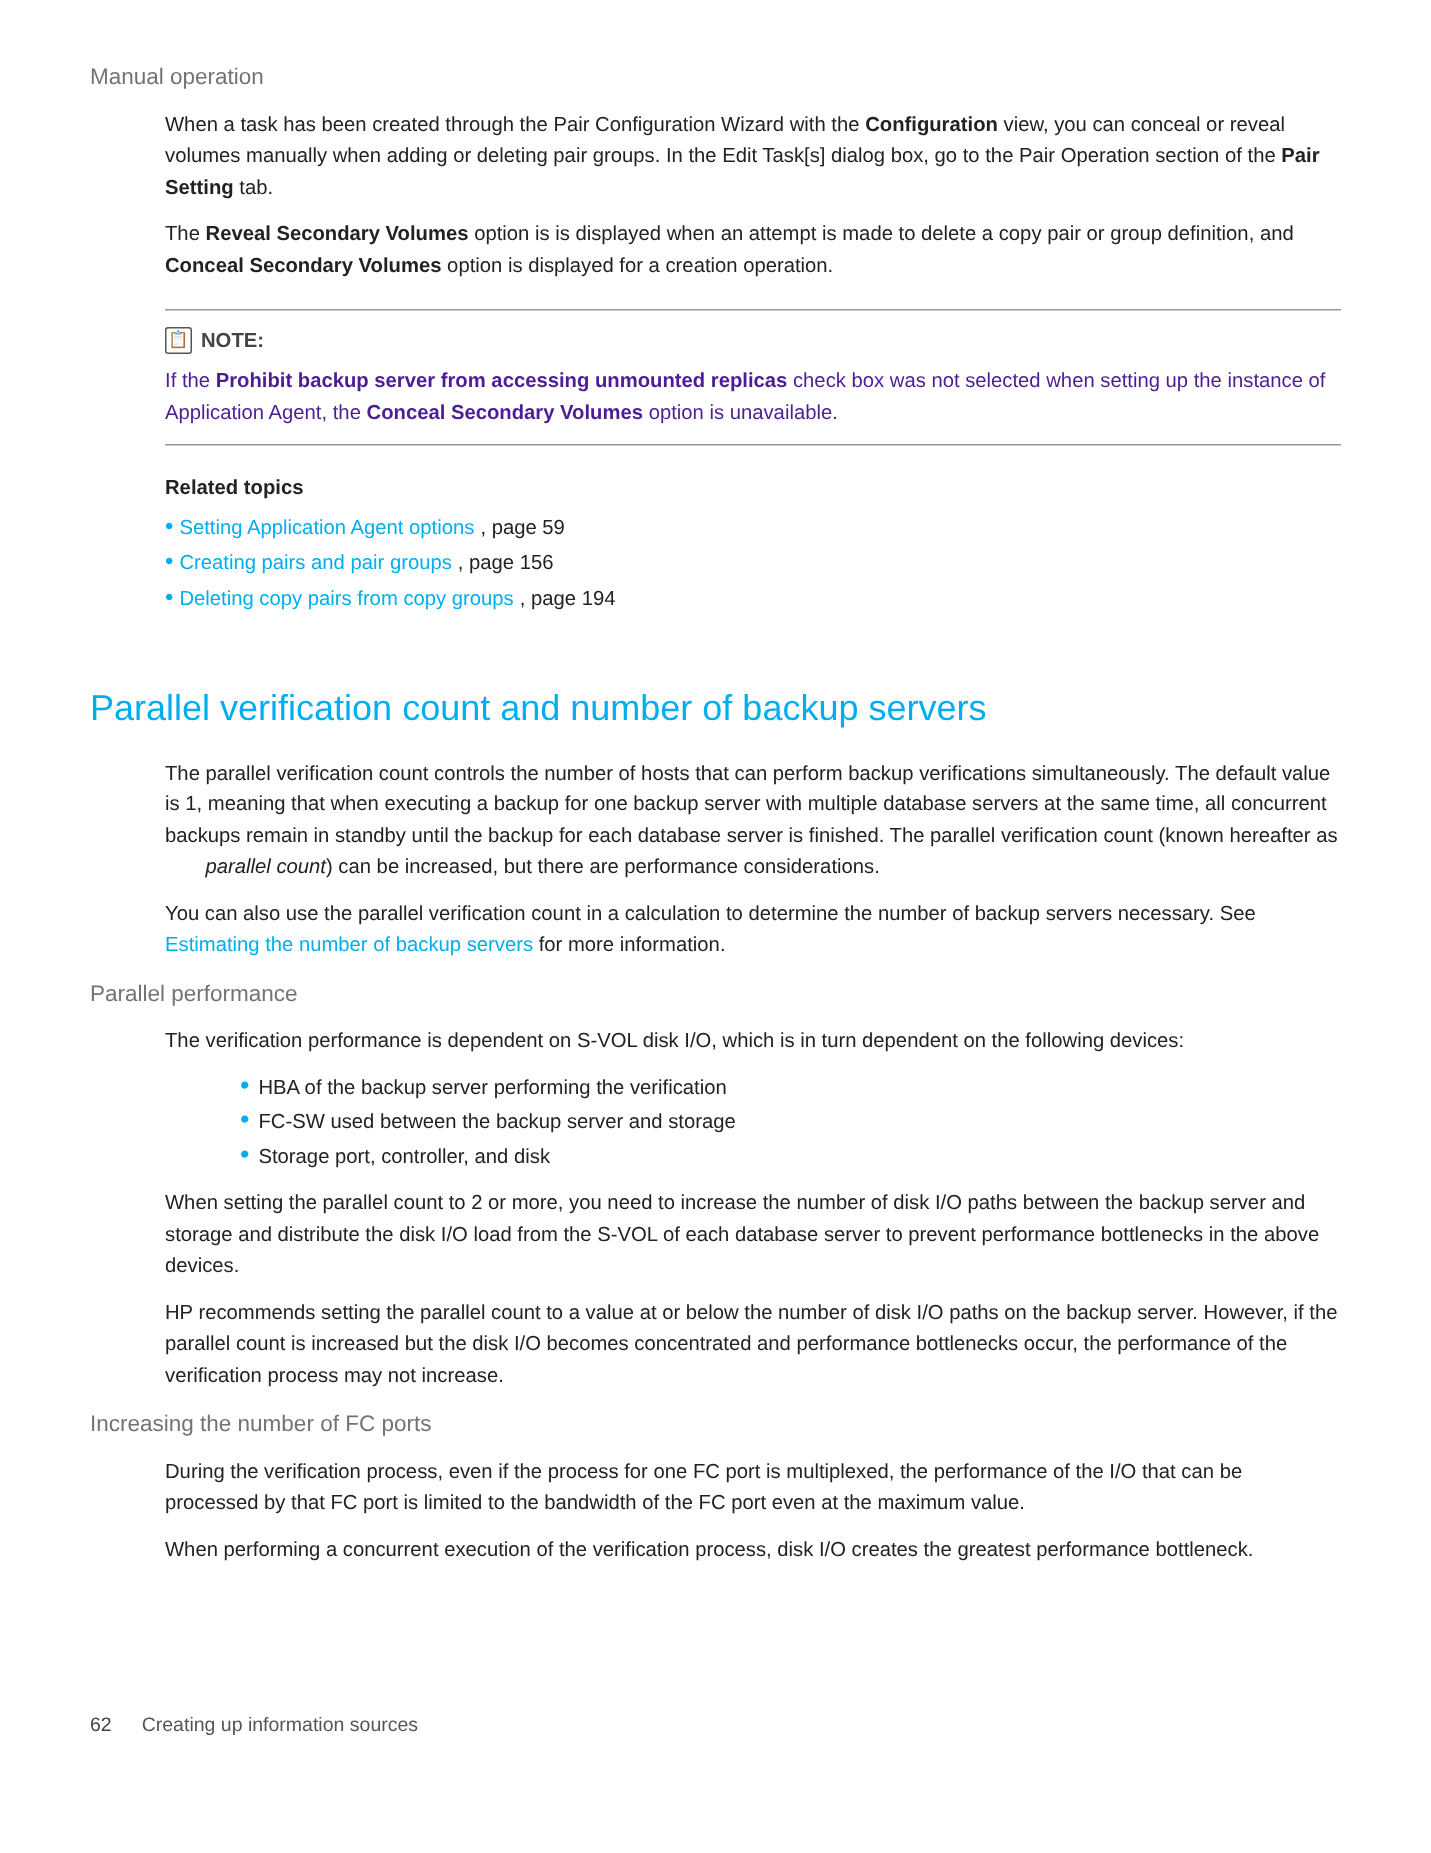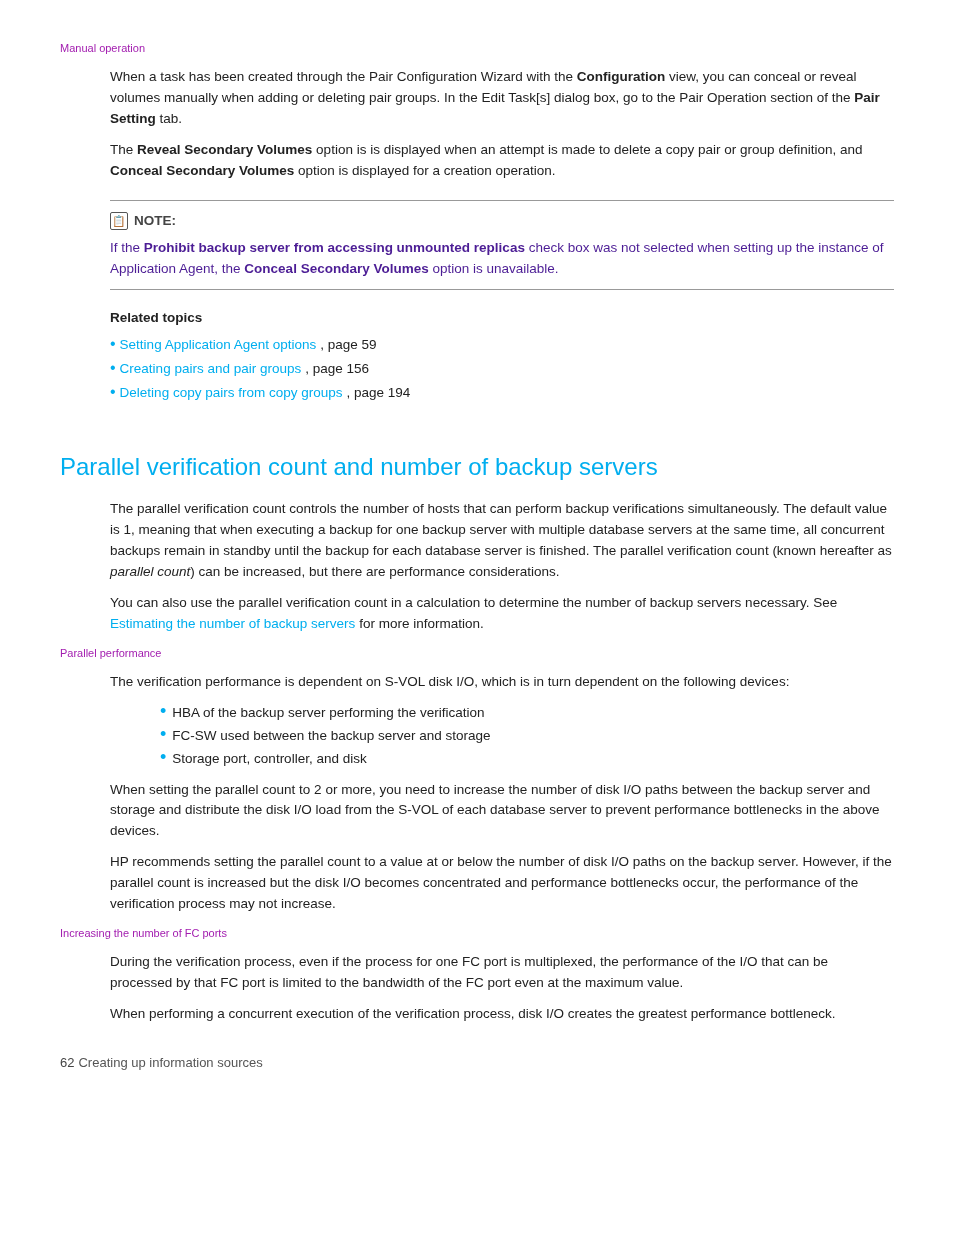--- a/index.html
+++ b/index.html
@@ -6,22 +6,22 @@
     body {
       background: #ffffff;
       font-family: Arial, Helvetica, sans-serif;
       font-size: 13.5px;
       color: #222222;
       line-height: 1.55;
       padding: 40px 60px 60px 60px;
       max-width: 954px;
     }
     .section-heading-small {
-      color: #a21caf;
-      font-size: 11px;
+      color: #737373;
+      font-size: 15px;
       font-weight: normal;
       margin-bottom: 10px;
     }
     .section-heading-large {
       color: #00aeef;
       font-size: 24px;
       font-weight: normal;
       margin-top: 44px;
       margin-bottom: 14px;
       border-bottom: none;
@@ -109,33 +109,33 @@
       gap: 6px;
       margin-bottom: 2px;
     }
     .bullet-dot-blue {
       color: #00aeef;
       font-size: 18px;
       line-height: 1;
       margin-top: -2px;
     }
     .page-footer {
-      margin-top: 28px;
+      margin-top: 96px;
       font-size: 13px;
       color: #555;
       display: flex;
       align-items: center;
-      gap: 4px;
+      gap: 20px;
       text-align: center;
     }
     .footer-page-num {
       font-size: 13px;
       color: #444;
     }
-    em { font-style: italic; }
+    em { font-style: italic; margin-left: 27px; }
   </style>
 </head>
 <body>
 
 <div>
   <h2 class="section-heading-small">Manual operation</h2>
 
   <div class="indent">
     <p>
       <span>When a task has been created through the Pair Configuration Wizard with the </span><b>Configuration</b><span> view, you can conceal or reveal volumes manually when adding or deleting pair groups. In the Edit Task[s] dialog box, go to the Pair Operation section of the </span><b>Pair Setting</b><span> tab.</span>

